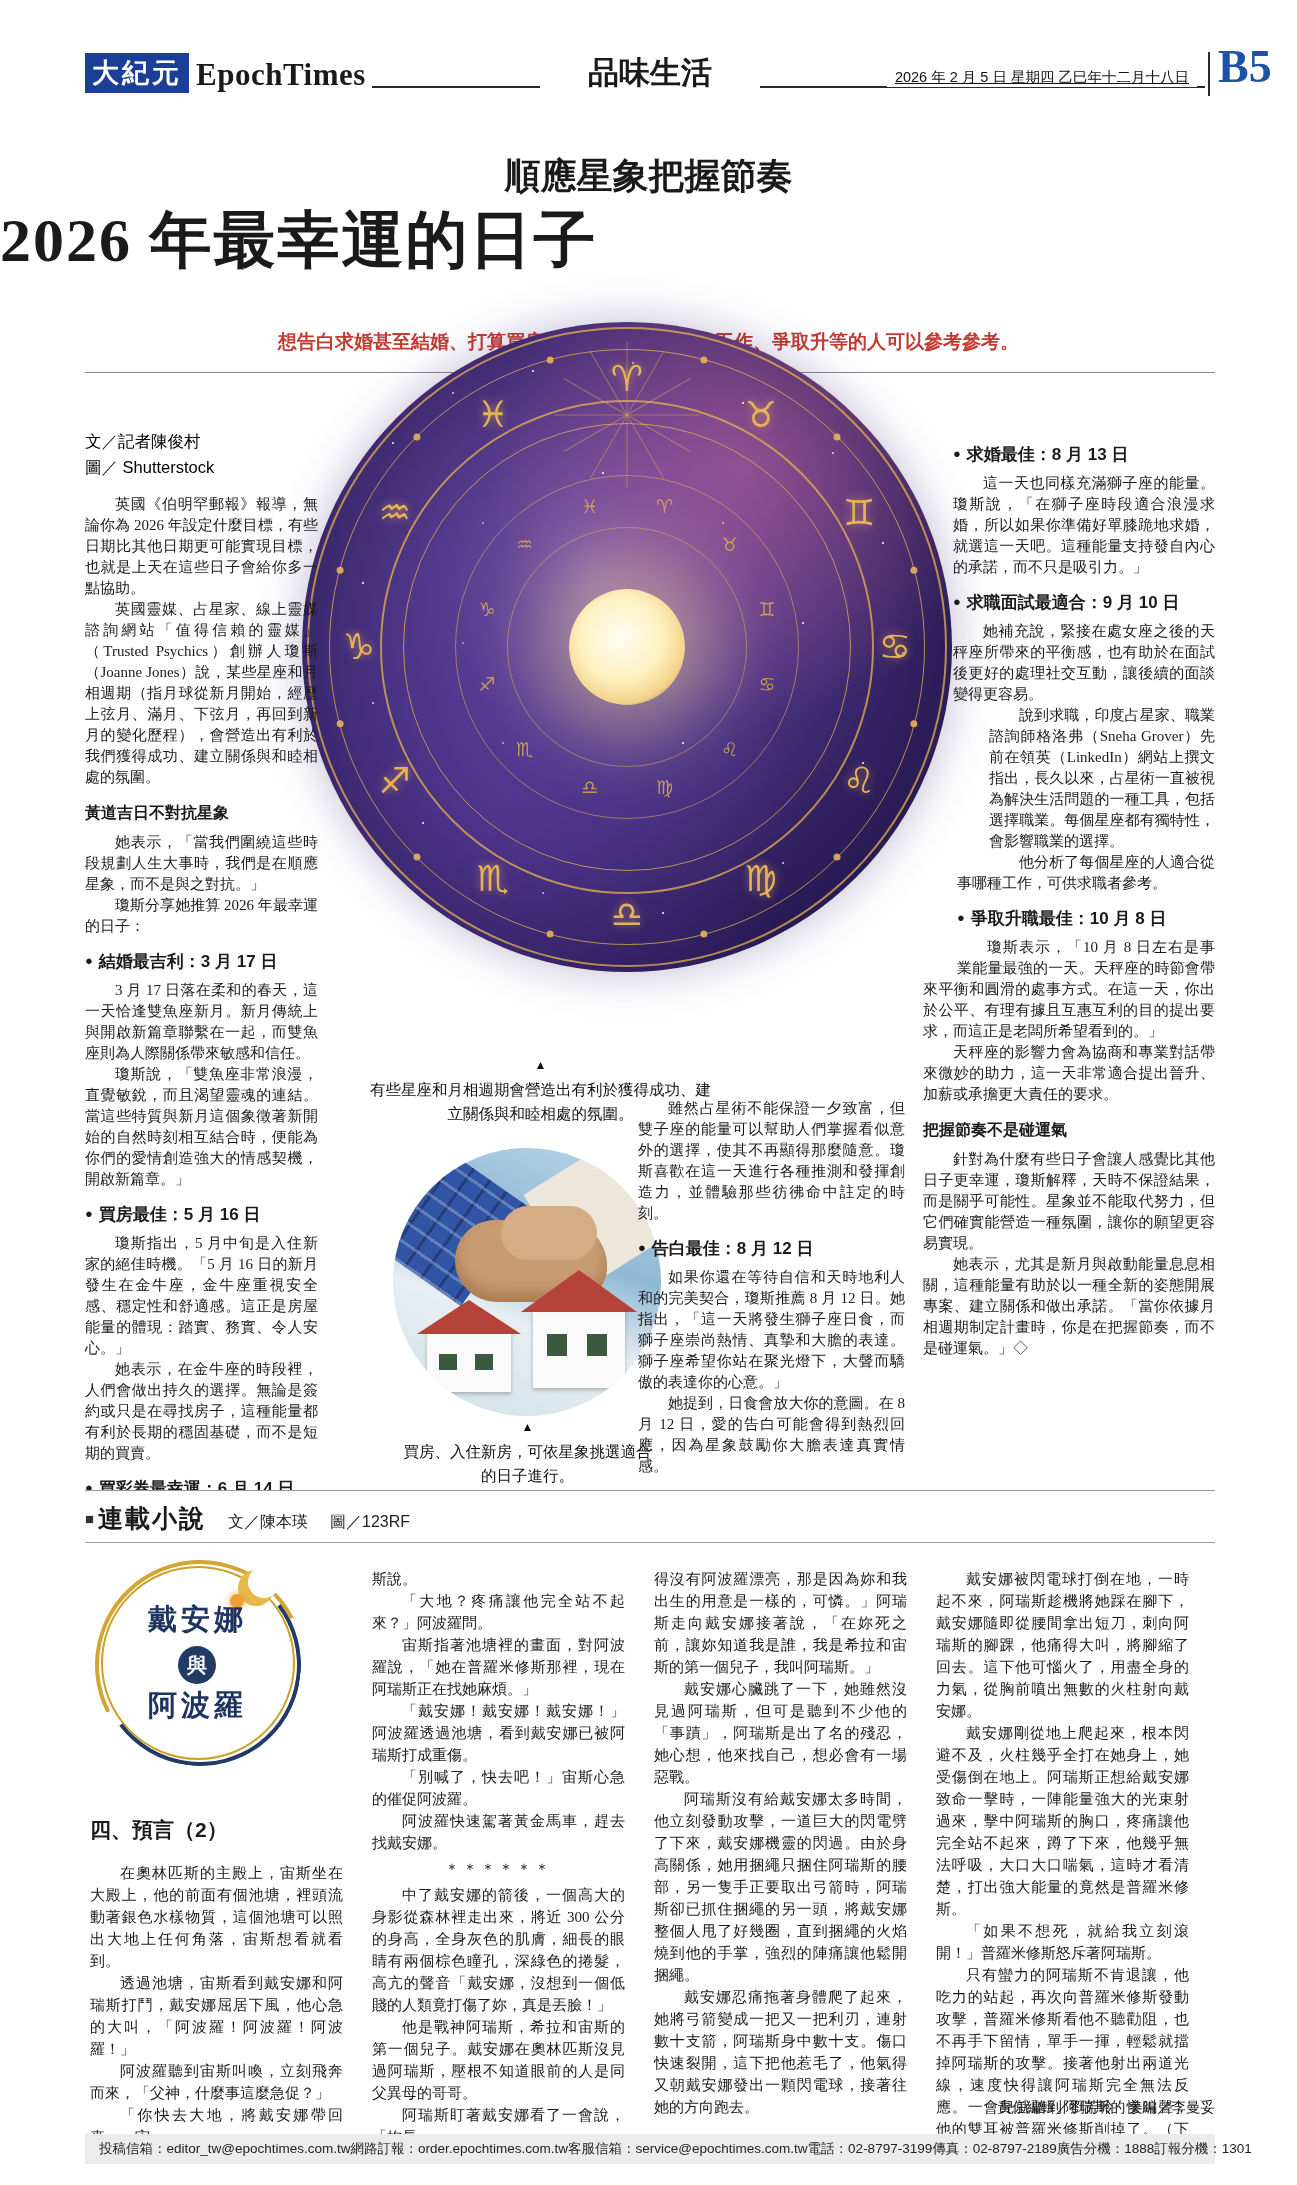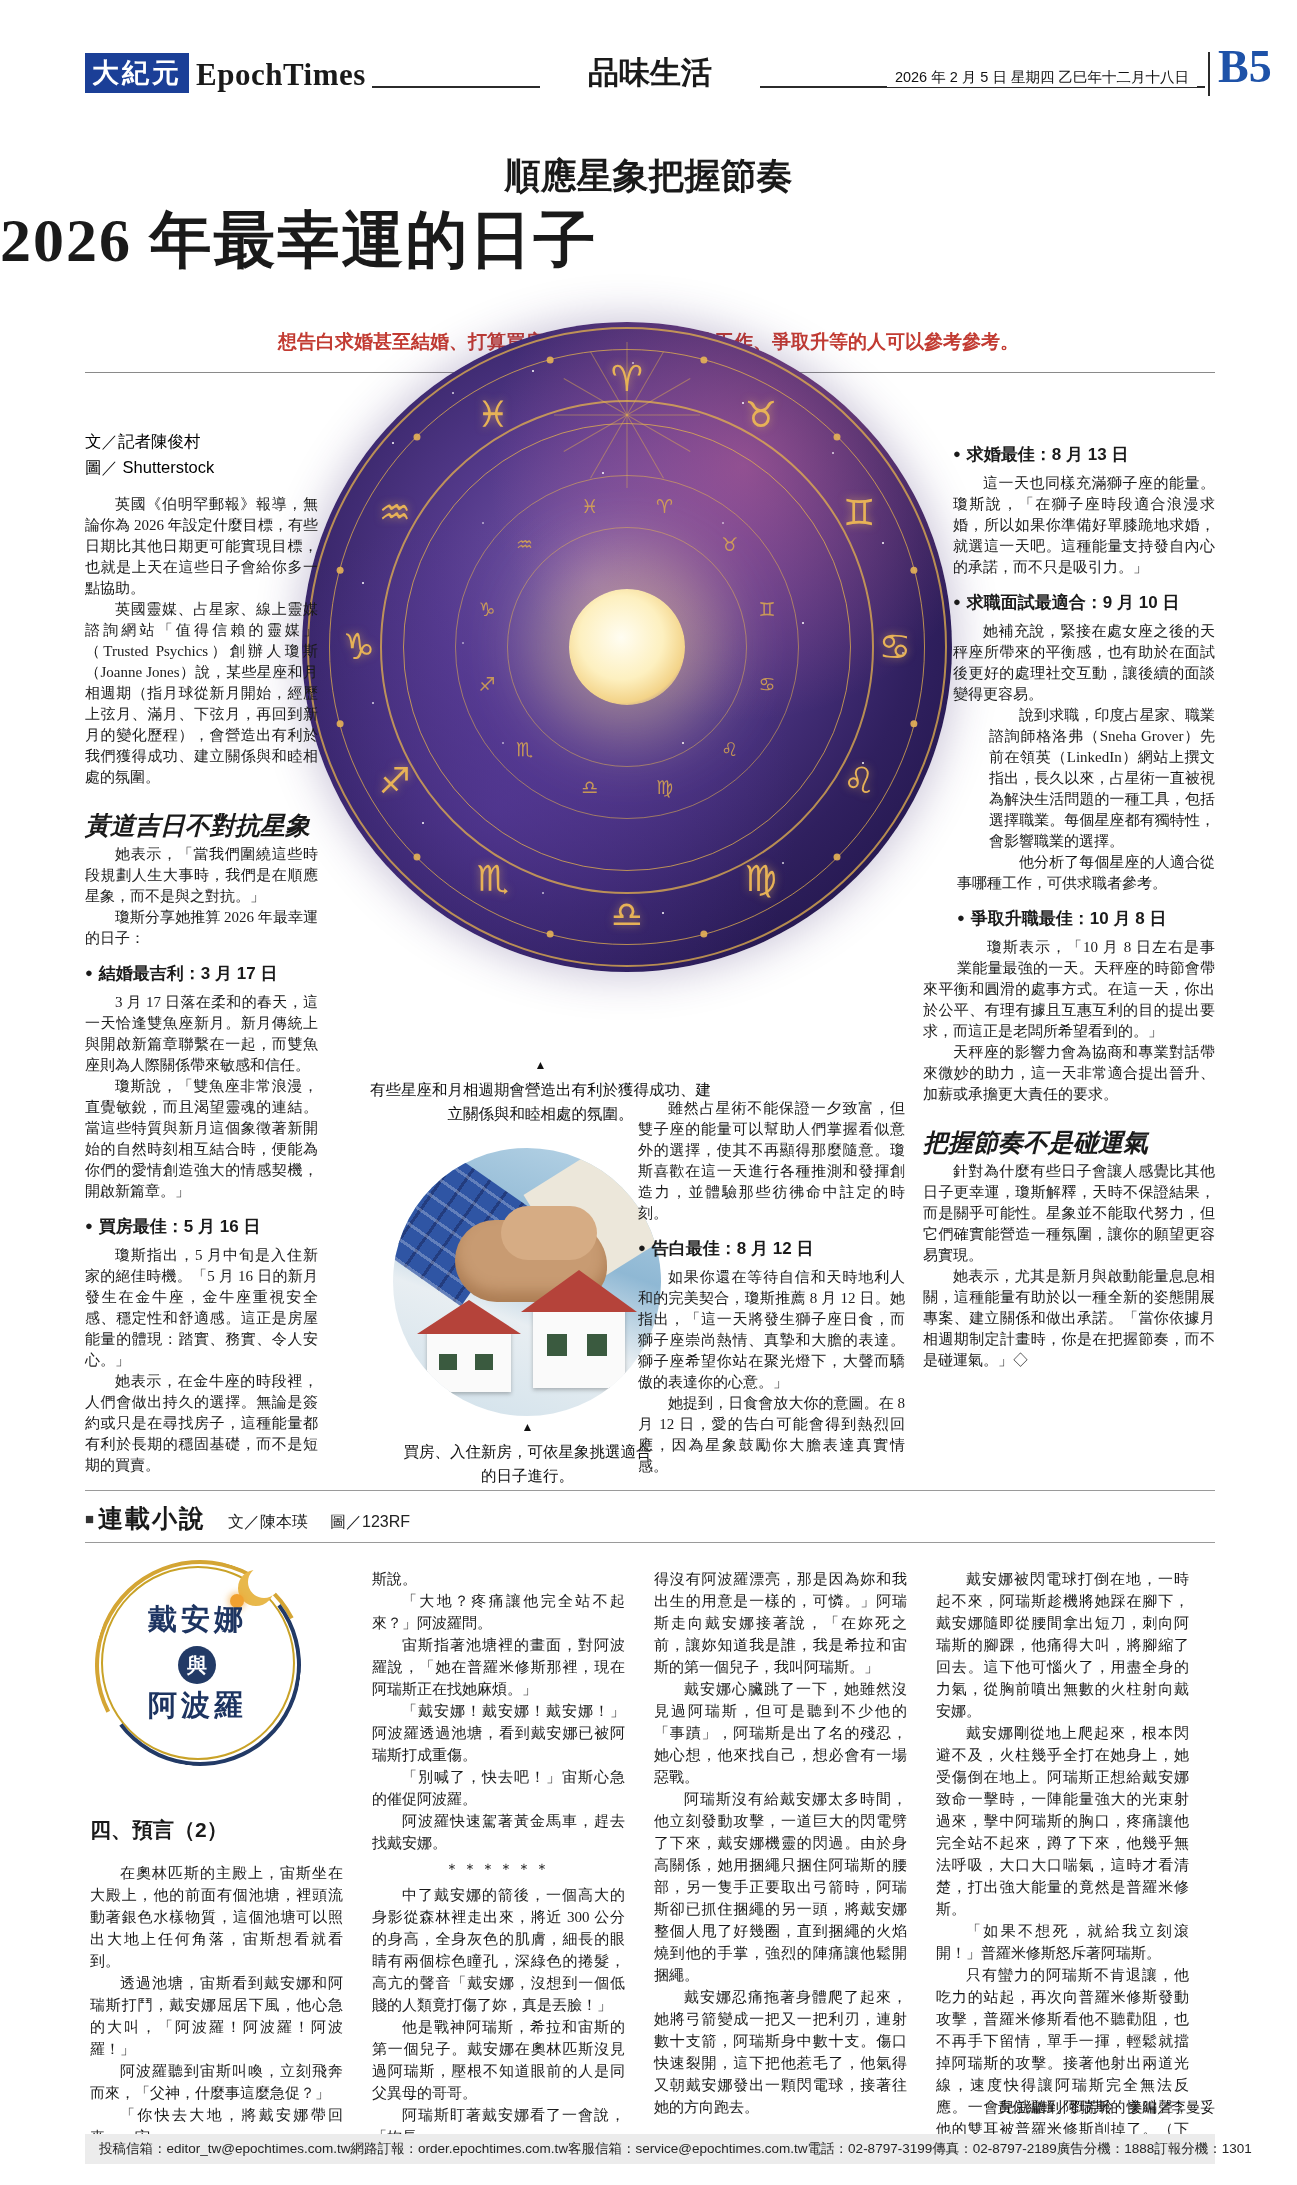--- a/index.html
+++ b/index.html
@@ -8,43 +8,43 @@
   
   .hdr-rule{position:absolute;left:372px;top:86px;width:833px;height:2px;background:#2b2b2b;}
   .logo-box{position:absolute;left:85px;top:53px;width:104px;height:40px;background:#1b3f97;
             color:#fff;font-family:"Liberation Sans",sans-serif;font-weight:bold;font-size:27px;
             display:flex;align-items:center;justify-content:center;letter-spacing:3px;}
   .logo-en{position:absolute;left:196px;top:57px;font-family:"Liberation Serif",serif;
            font-size:31px;font-weight:bold;letter-spacing:.5px;}
   .sec-title{position:absolute;left:540px;top:52px;width:220px;text-align:center;background:#fff;
              font-size:31px;font-weight:bold;font-family:"Liberation Serif",serif;z-index:2;}
   .hdr-date{position:absolute;right:100px;top:68px;background:#fff;padding:0 8px;z-index:2;
-            font-family:"Liberation Sans",sans-serif;font-size:14.5px;color:#111;}
+            font-family:"Liberation Sans",sans-serif;font-size:14.5px;color:#111;text-decoration:underline;}
   .hdr-vbar{position:absolute;left:1208px;top:52px;width:2px;height:44px;background:#2b2b2b;}
   .page-no{position:absolute;left:1218px;top:40px;font-family:"Liberation Serif",serif;
            font-size:46px;font-weight:bold;color:#1e52a8;}
   
   .kicker{position:absolute;left:0;top:152px;width:1297px;text-align:center;
           font-size:36px;font-weight:bold;font-family:"Liberation Serif",serif;}
   .main-title{position:absolute;left:0;top:198px;width:1297px;
               font-size:62px;font-weight:bold;font-family:"Liberation Serif",serif;letter-spacing:2px;}
   .sub1,.sub2{position:absolute;left:0;width:1297px;text-align:center;color:#c23b32;
               font-size:19px;font-weight:bold;font-family:"Liberation Sans",sans-serif;}
   .sub1{top:296px;} .sub2{top:329px;}
   .head-rule{position:absolute;left:85px;top:372px;width:1130px;height:1px;background:#8a8a8a;}
   
   .byline{font-family:"Liberation Sans",sans-serif;font-size:16.5px;line-height:26px;color:#000;margin-bottom:14px;}
   .col{position:absolute;font-size:15px;line-height:21px;}
   .col-left{left:85px;top:428px;width:233px;}
   .col-mid{left:638px;top:1098px;width:267px;}
   .col-right{left:923px;top:430px;width:292px;}
   .f-p,.f-c{text-indent:2em;text-align:justify;margin:0;}
   .f-c{text-indent:0;}
-  .f-h{font-family:"Liberation Sans",sans-serif;font-weight:bold;font-size:25px;line-height:26px;
-       margin:24px 0 6px;text-indent:0;font-style:italic;}
+  .f-h{font-family:"Liberation Sans",sans-serif;font-weight:bold;font-size:16px;line-height:26px;
+       margin:12px 0 6px;text-indent:0;}
   .f-b{font-family:"Liberation Sans",sans-serif;font-weight:bold;font-size:17px;line-height:24px;
        margin:12px 0 6px;text-indent:0;}
   .f-s{text-align:center;letter-spacing:3px;margin:4px 0;}
   .bu{font-size:13px;vertical-align:2px;margin-right:6px;}
   .cin{float:left;clear:left;}
   .cin1{width:30px;height:70px;margin-top:210px;}
   .cin2{width:66px;height:160px;}
   .cin3{width:34px;height:105px;}
   
   .wheel{position:absolute;left:302px;top:322px;width:650px;height:650px;border-radius:50%;

